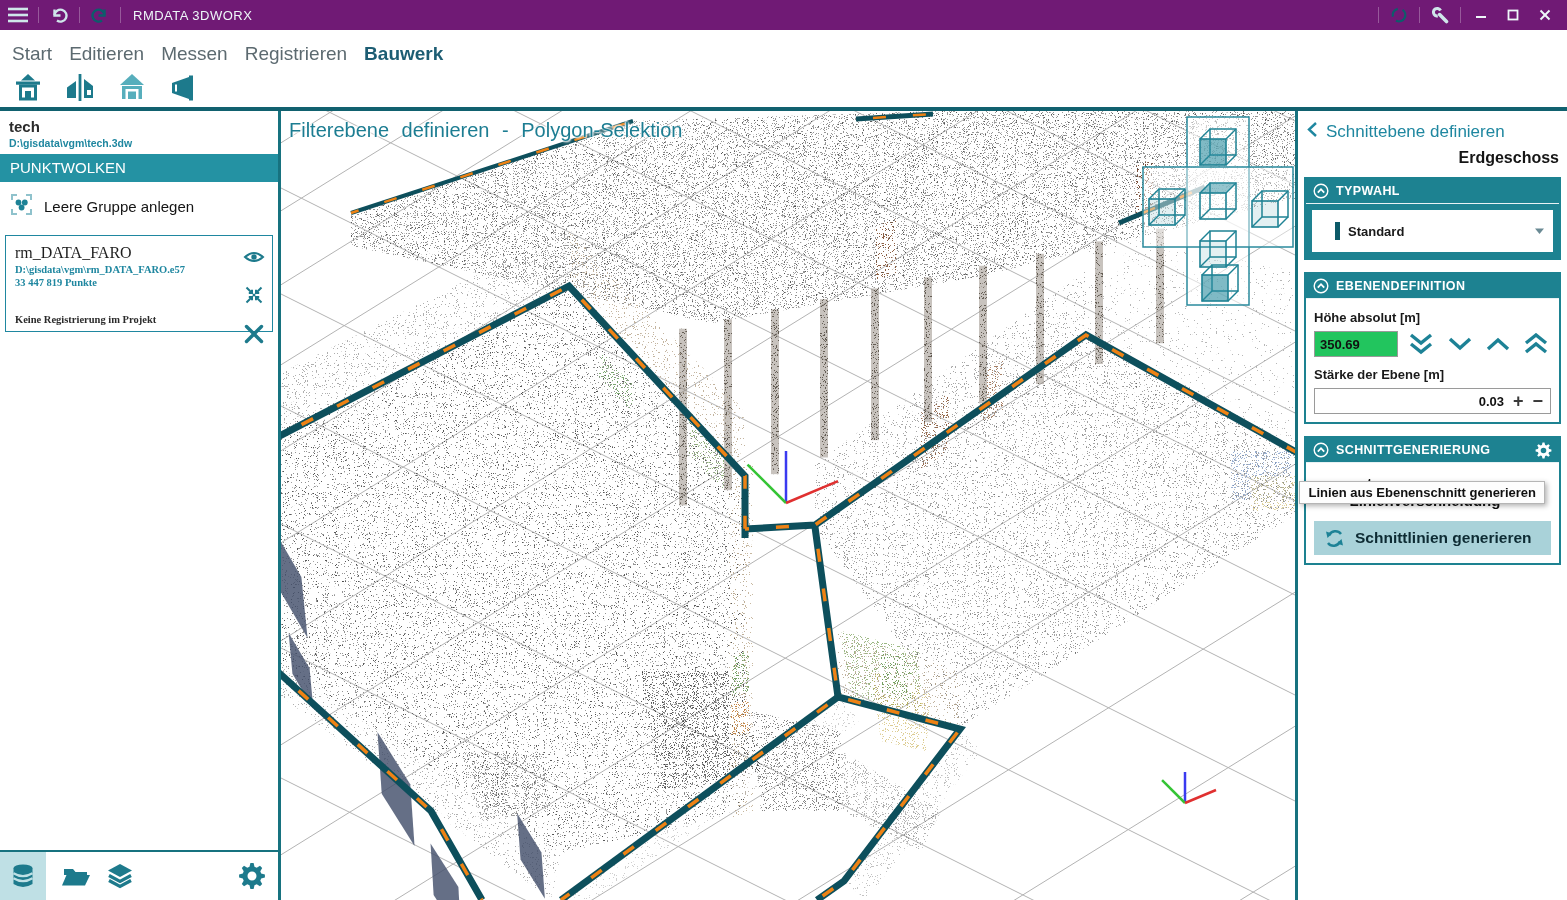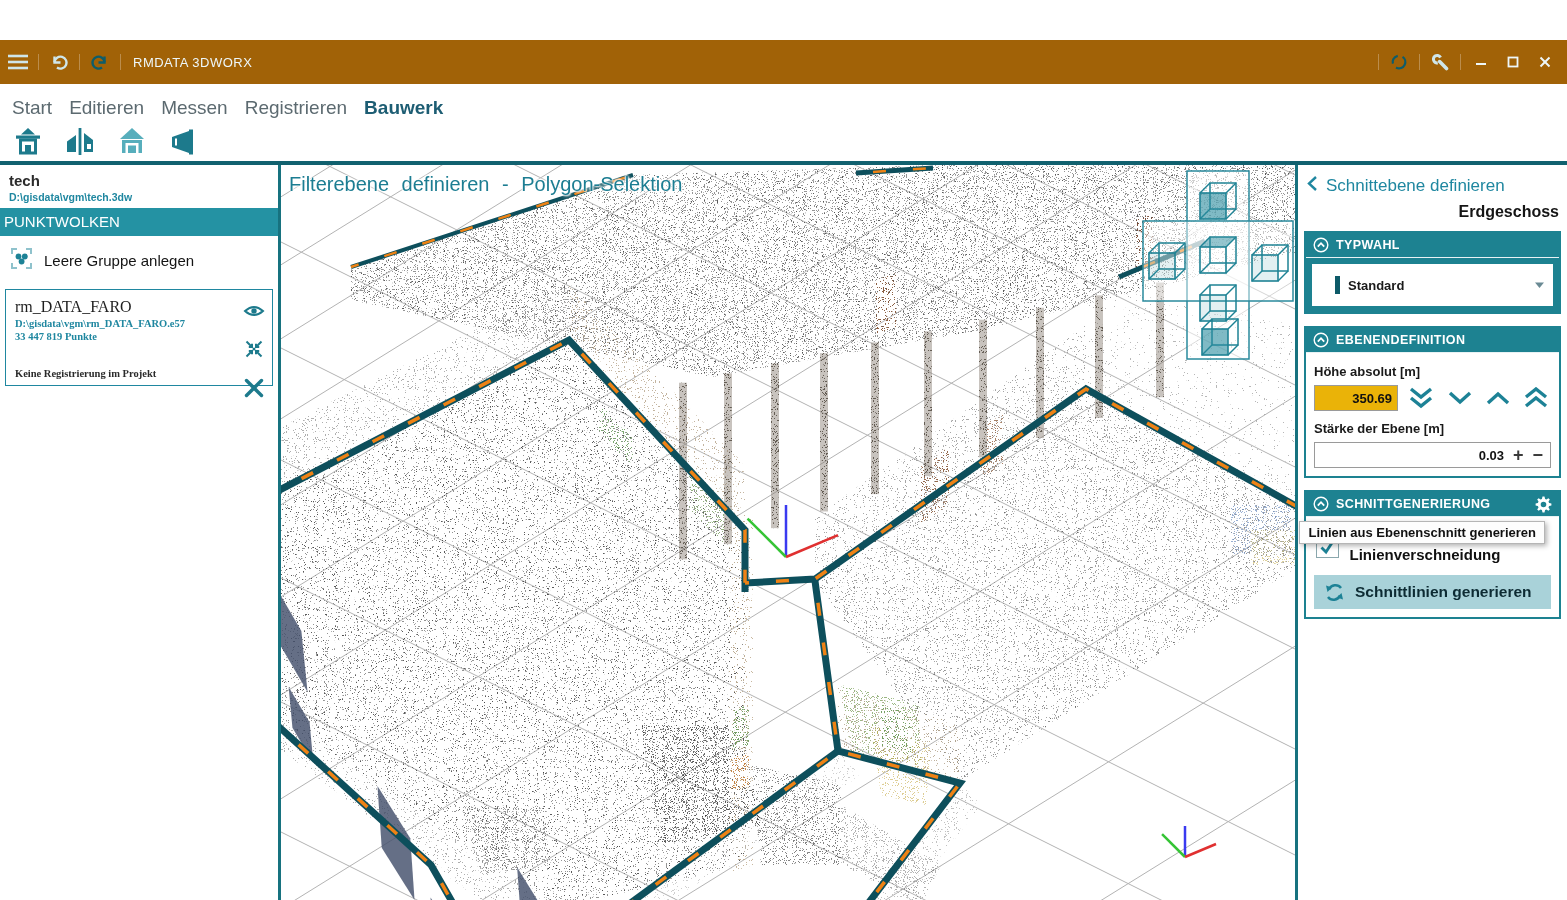--- a/index.html
+++ b/index.html
@@ -1,20 +1,20 @@
 <!DOCTYPE html>
 <html><head>
 <meta charset="utf-8">
 <style>
   html,body{margin:0;padding:0;width:1567px;height:900px;overflow:hidden;
     font-family:"Liberation Sans","DejaVu Sans",sans-serif;background:#fff;}
   .app{position:relative;width:1567px;height:900px;}
 
   
-  .titlebar{height:44px;background:#a16207;display:flex;align-items:center;color:#fff;margin-top:40px;}
+  .titlebar{height:30px;background:#701a75;display:flex;align-items:center;color:#fff;}
   .tb-left,.tb-right{display:flex;align-items:center;gap:8px;}
   .tb-left{padding-left:6px;}
   .tb-right{margin-left:auto;padding-right:10px;}
   .tb-sep{width:1px;height:16px;background:rgba(255,255,255,.28);}
   .tb-title{font-size:13px;letter-spacing:.5px;color:#eef7f9;margin-left:4px;}
   .tb-btn{display:flex;align-items:center;justify-content:center;width:24px;height:24px;}
 
   
   .menubar{height:35px;background:#fff;display:flex;align-items:flex-end;gap:17px;
     padding:0 12px 4px;font-size:19px;color:#5c6a70;}
@@ -27,21 +27,21 @@
 
   
   .mainrow{height:793px;border-top:4px solid #11616f;display:flex;box-sizing:border-box;}
 
   
   .sidebar{width:278px;border-right:3px solid #17727f;background:#fff;display:flex;
     flex-direction:column;box-sizing:content-box;}
   .proj{padding:7px 9px 5px;}
   .proj-name{font-size:15px;font-weight:600;color:#2b2b2b;}
   .proj-path{font-size:10.5px;color:#1f87a0;font-weight:600;margin-top:2px;}
-  .pc-header{background:#2492a3;color:#fff;font-size:15px;padding:5px 4px 6px;}
+  .pc-header{background:#2492a3;color:#fff;font-size:15px;padding:5px 10px 6px;}
   .group-row{display:flex;align-items:center;gap:11px;padding:11px 10px;font-size:15px;color:#141414;}
   .cloud-card{margin:5px 5px;border:1.6px solid #1f87a0;padding:8px 36px 6px 9px;position:relative;font-family:Liberation Serif, serif;}
   .cc-title{font-size:16px;color:#1e1e1e;}
   .cc-path,.cc-pts{font-size:10.5px;color:#1f87a0;font-weight:600;margin-top:2px;}
   .cc-status{font-size:10.5px;color:#2b2b2b;font-weight:600;margin-top:26px;}
   .cc-icons{position:absolute;right:7px;top:11px;display:flex;flex-direction:column;gap:13px;align-items:center;}
   .sb-spacer{flex:1;}
   .sb-bottom{height:48px;border-top:2px solid #17727f;display:flex;align-items:center;}
   .sb-tile{width:46px;height:48px;background:#bfe0e5;display:flex;align-items:center;justify-content:center;}
   .sb-ic{margin-left:16px;display:flex;align-items:center;}
@@ -60,22 +60,22 @@
   .section{border:2px solid #1d8291;margin:0 6px 12px;}
   .sec-header{background:#1d8291;color:#fff;height:24px;display:flex;align-items:center;gap:7px;
     padding:0 7px;font-size:12.5px;font-weight:700;letter-spacing:.4px;border-bottom:1px solid #e8f2f4;}
   .sec-body{padding:8px;}
   .sec-body.teal{background:#1d8291;padding:6px;}
   .dropdown{background:#fff;height:42px;display:flex;align-items:center;padding:0 8px 0 23px;}
   .dd-accent{width:5px;height:18px;background:#0d5a68;margin-right:8px;}
   .dd-value{flex:1;font-size:13px;font-weight:700;color:#1a1a1a;}
   .fld-label{font-size:13px;font-weight:700;color:#1a1a1a;margin:3px 0 6px;}
   .hoehe-row{display:flex;align-items:center;justify-content:space-between;margin-bottom:10px;}
-  .num-input{height:24px;border:1px solid #9a9a9a;background:#eab308;font-size:13px;font-weight:700;
-    color:#111;text-align:right;padding:0 5px;font-family:inherit;}
+  .num-input{height:24px;border:1px solid #9a9a9a;background:#22c55e;font-size:13px;font-weight:700;
+    color:#111;text-align:left;padding:0 5px;font-family:inherit;}
   .hoehe-input{width:72px;}
   .chev-btn{display:flex;align-items:center;justify-content:center;width:30px;height:24px;}
   .staerke-box{height:24px;border:1px solid #9a9a9a;display:flex;align-items:center;
     justify-content:flex-end;gap:9px;padding:0 7px;}
   .staerke-val{font-size:13px;font-weight:700;color:#111;}
   .pm{font-size:18px;font-weight:700;color:#3a3a3a;line-height:1;cursor:default;}
   .sec-header .hdr-gear{margin-left:auto;display:flex;align-items:center;}
   .chk-row{display:flex;align-items:center;gap:11px;padding:4px 2px 12px;}
   .checkbox{width:21px;height:21px;border:1.4px solid #8aa7ad;background:#fff;display:flex;
     align-items:center;justify-content:center;}

